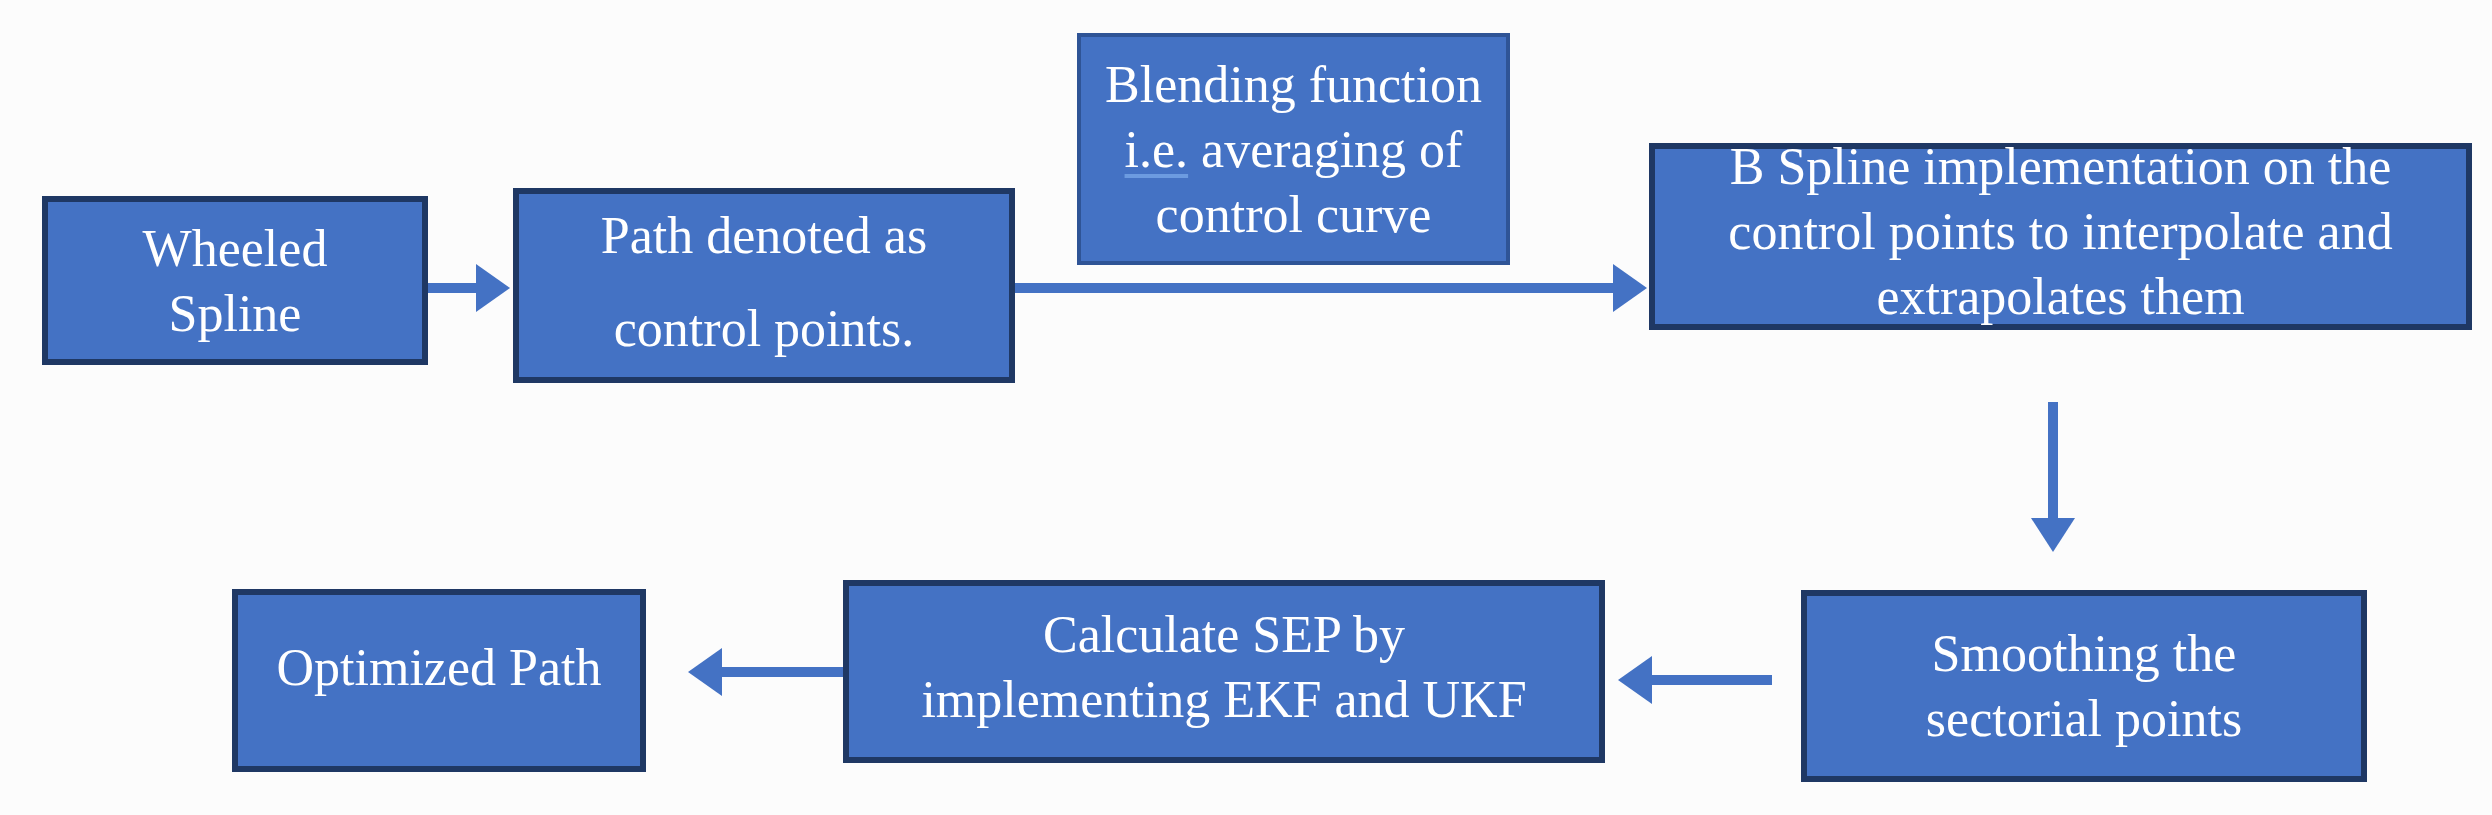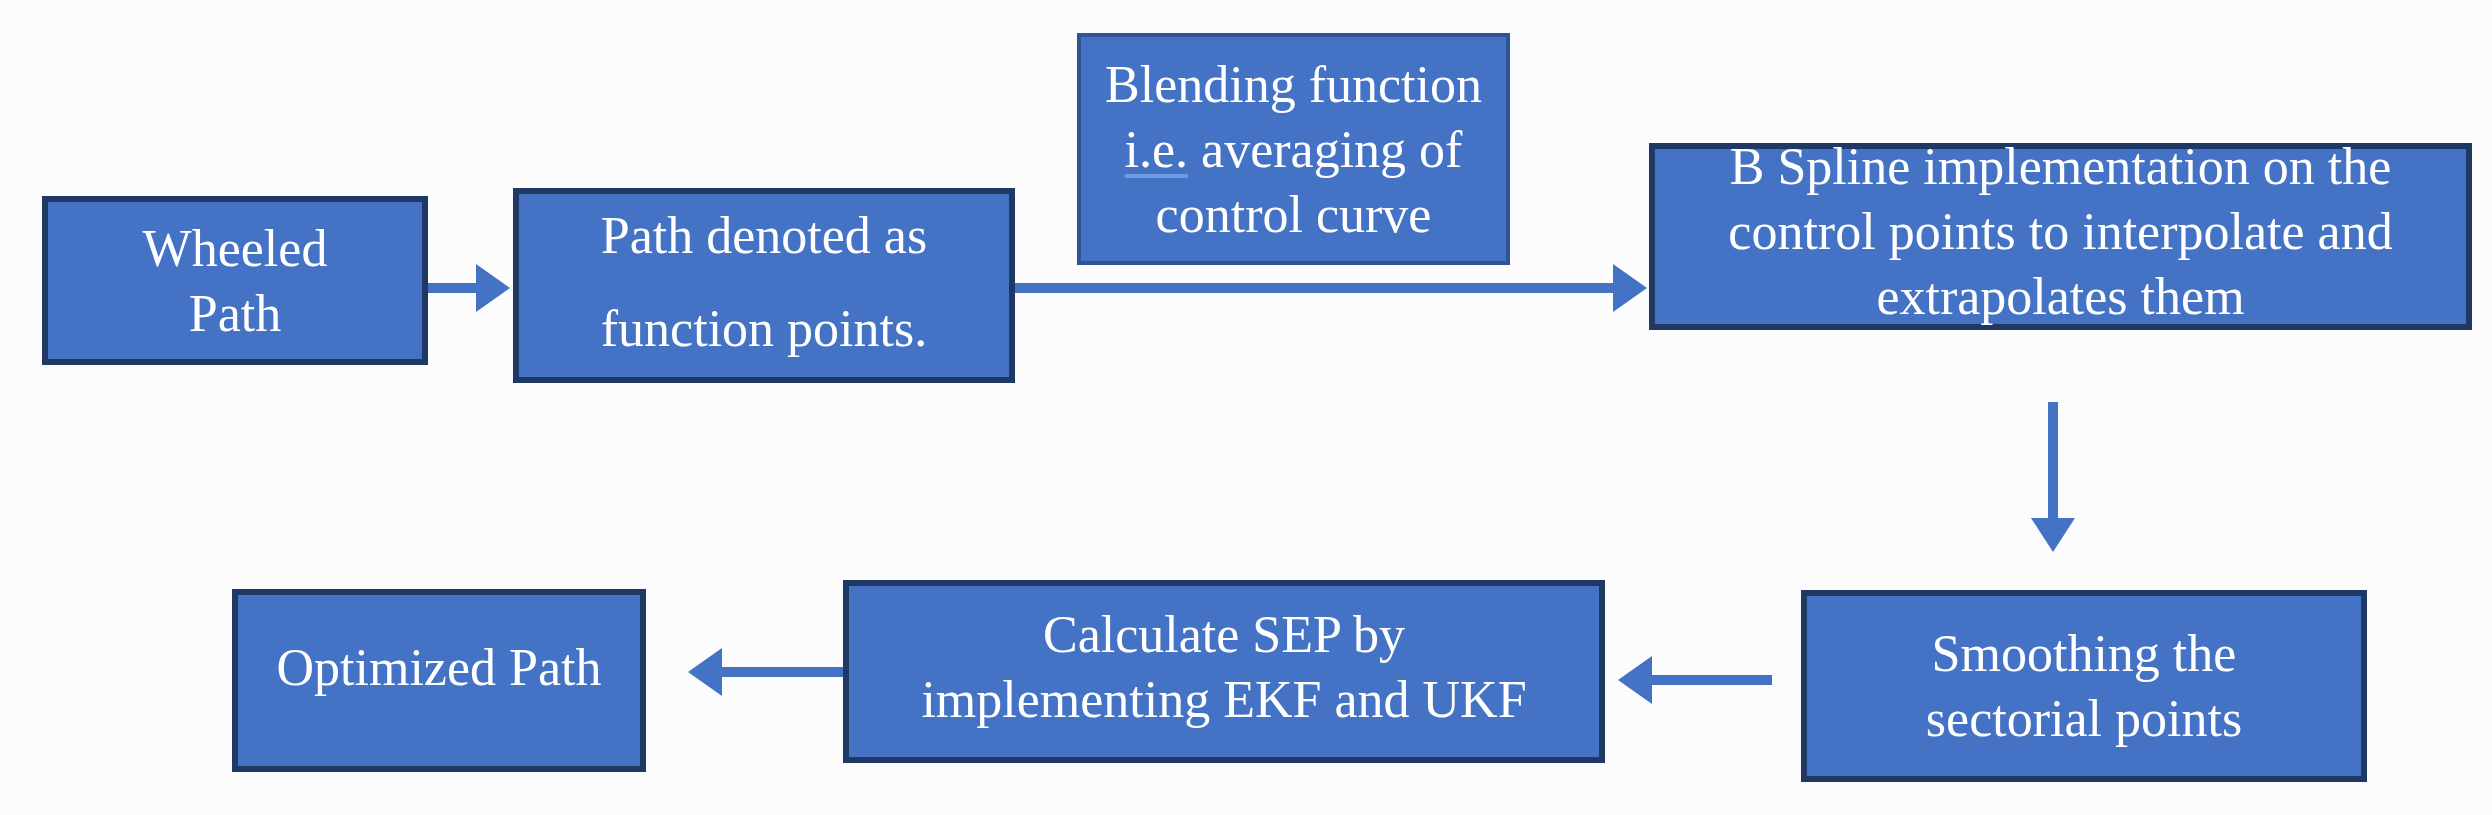--- a/index.html
+++ b/index.html
@@ -68,31 +68,31 @@
     border-top:34px solid var(--arrow);
   }
 </style>
 </head>
 <body>
 
 <div class="canvas">
 
   <div class="node" style="left:42px;top:188px;width:386px;height:169px;margin-top:8px;">
     <div>Wheeled</div>
-    <div>Path</div>
+    <div>Spline</div>
   </div>
 
   <div class="arrow-h" style="left:428px;top:264px;width:82px;height:48px;">
     <div class="shaft"></div>
     <div class="head-right"></div>
   </div>
 
   <div class="node" style="left:513px;top:188px;width:502px;height:195px;padding-bottom:8px;gap:28px;">
     <div>Path denoted as</div>
-    <div>function points.</div>
+    <div>control points.</div>
   </div>
 
   <div class="node label-box" style="left:1077px;top:33px;width:433px;height:232px;">
     <div>Blending function</div>
     <div>
       <span class="u-ie">i.e.</span><span> averaging of</span>
     </div>
     <div>control curve</div>
   </div>
 

